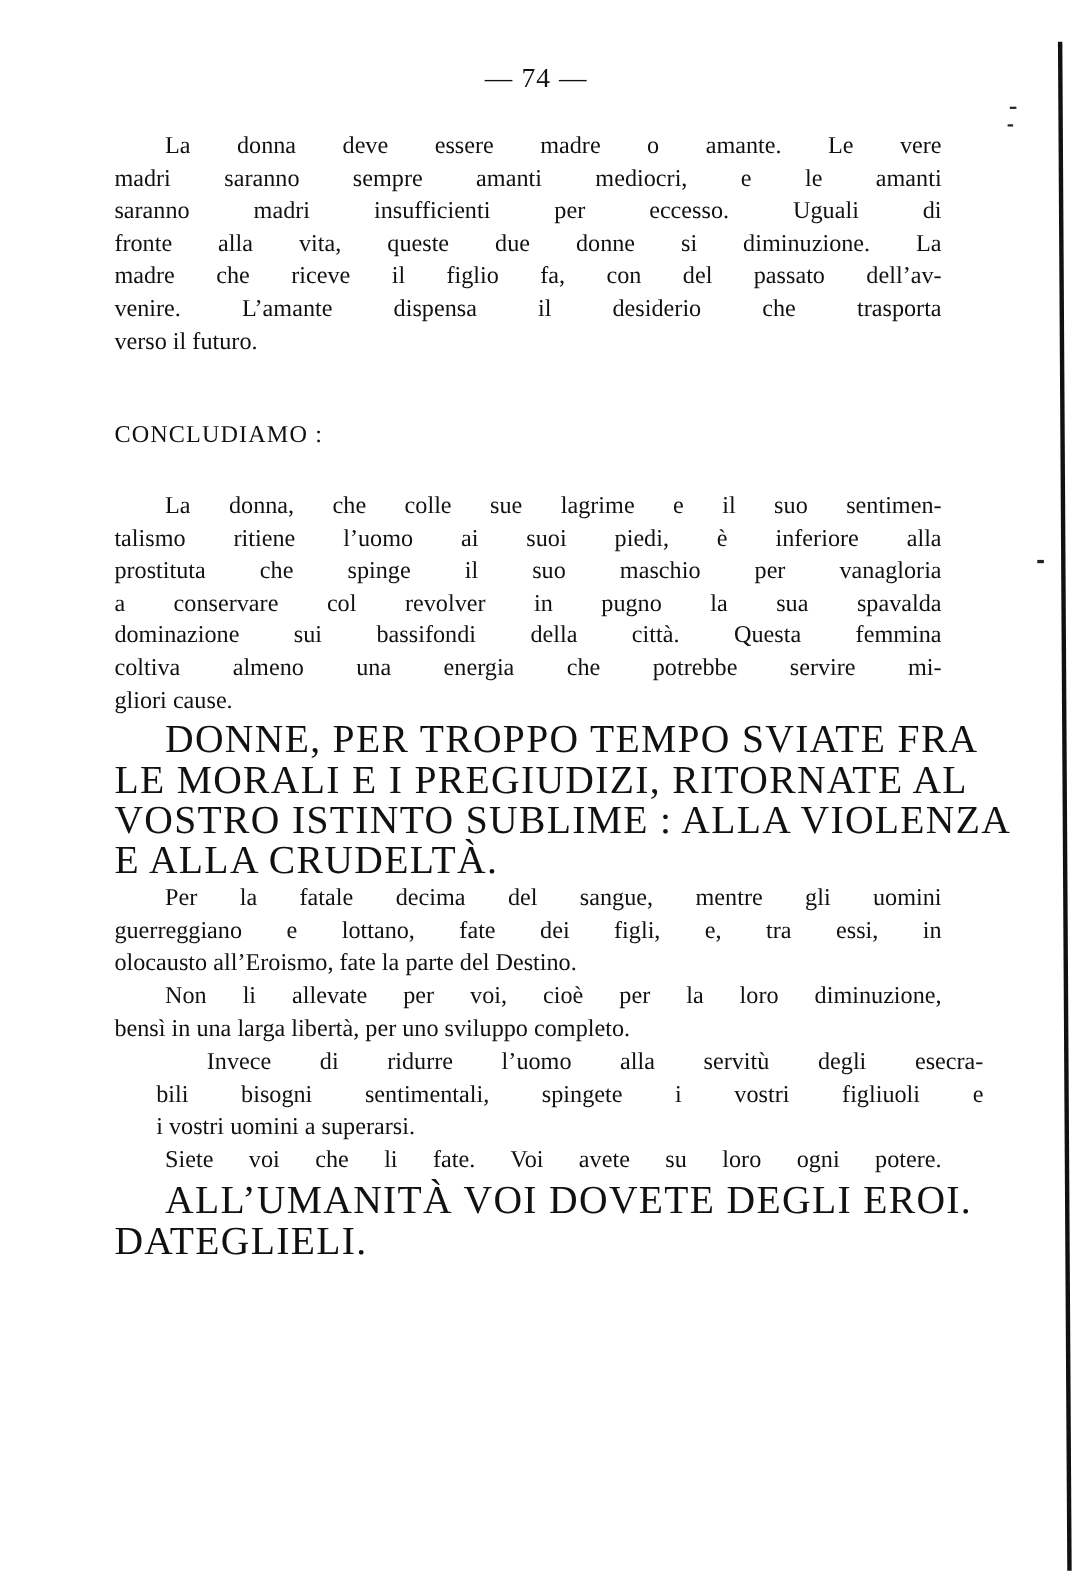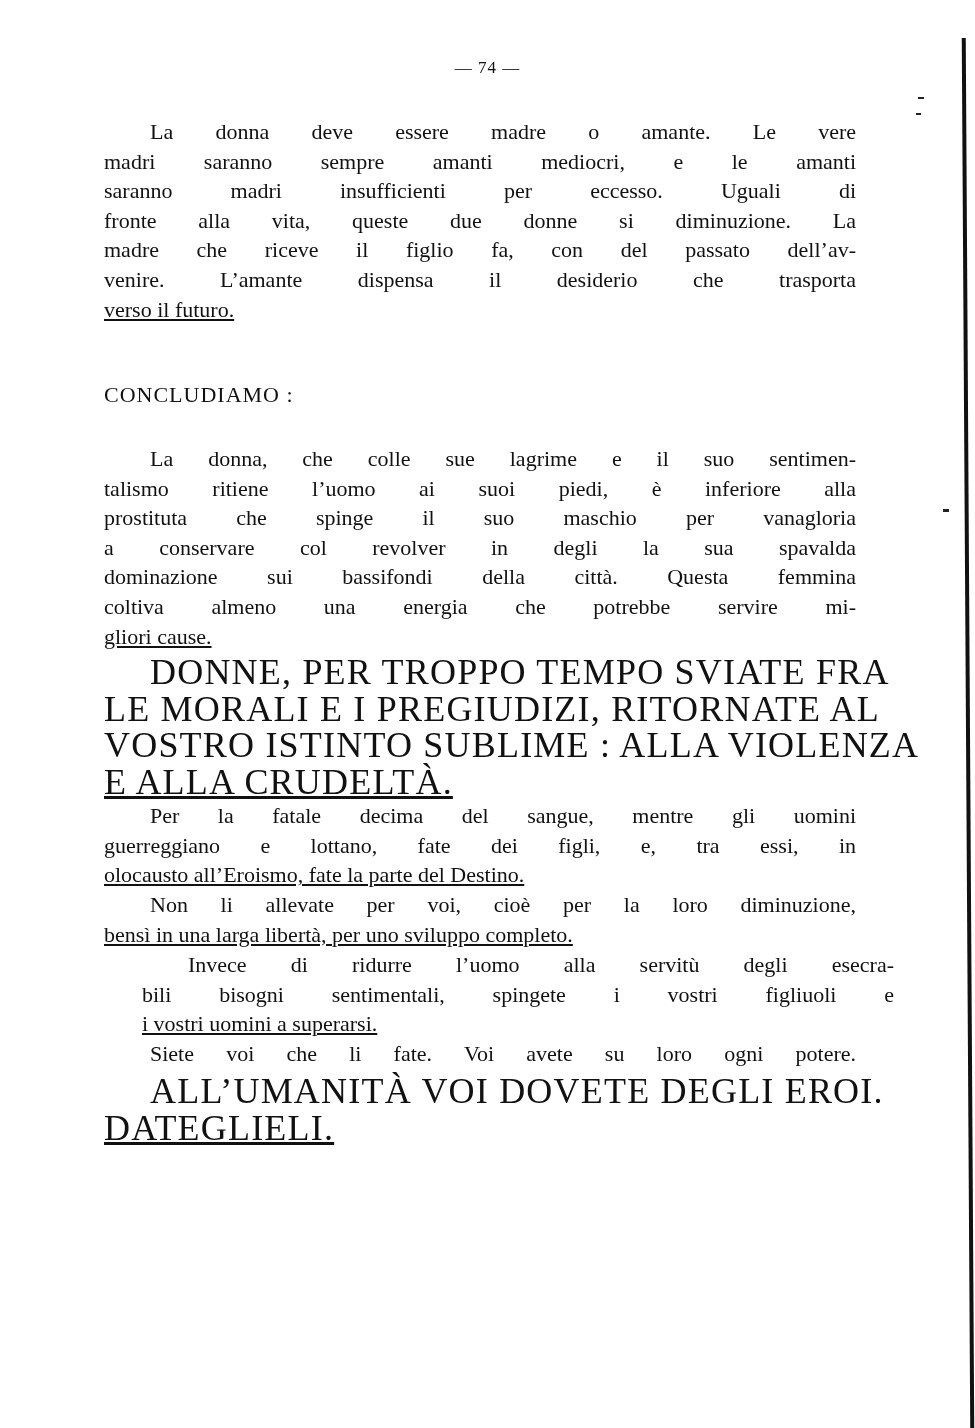--- a/index.html
+++ b/index.html
@@ -8,29 +8,29 @@
       font-family: "DejaVu Serif", "Liberation Serif", serif;
       color: #111111;
     }
     .page-edge {
       position: absolute; top: 38px; bottom: 0; left: 966px; width: 4px;
       background: #111; transform: skewX(0.35deg);
     }
     .speck { position: absolute; background: #222; height: 2px; }
     .page-number {
       position: absolute; top: 58px; left: 0; width: 975px; text-align: center;
-      font-size: 17px; font-family: "Liberation Serif", serif; letter-spacing: 1px;
+      font-size: 25px; font-family: "Liberation Serif", serif; letter-spacing: 1px;
     }
     .text-block {
       position: absolute; left: 104px; width: 752px;
       font-family: "Liberation Serif", serif;
       font-size: 22px; line-height: 29.6px;
     }
     .line { display: block; white-space: nowrap; text-align: justify; text-align-last: justify; }
-    .line.last { text-align-last: left; text-decoration: underline; }
+    .line.last { text-align-last: left; }
     .indent { padding-left: 46px; }
     .caps { font-size: 36px; line-height: 36.5px; letter-spacing: 1.2px; }
     .heading { position: absolute; left: 104px; top: 382px; font-size: 22px; letter-spacing: 1px; font-family: "Liberation Serif", serif; }
   </style>
 </head>
 <body>
 
 <div class="page-edge"></div>
 <div class="speck" style="left:918px;top:97px;width:6px;"></div>
 <div class="speck" style="left:916px;top:113px;width:5px;"></div>
@@ -47,21 +47,21 @@
   <span class="line">venire. L’amante dispensa il desiderio che trasporta</span>
   <span class="line last">verso il futuro.</span>
 </div>
 
 <div class="heading">CONCLUDIAMO :</div>
 
 <div class="text-block" style="top:444px;">
   <span class="line indent">La donna, che colle sue lagrime e il suo sentimen-</span>
   <span class="line">talismo ritiene l’uomo ai suoi piedi, è inferiore alla</span>
   <span class="line">prostituta che spinge il suo maschio per vanagloria</span>
-  <span class="line">a conservare col revolver in degli la sua spavalda</span>
+  <span class="line">a conservare col revolver in pugno la sua spavalda</span>
   <span class="line">dominazione sui bassifondi della città. Questa femmina</span>
   <span class="line">coltiva almeno una energia che potrebbe servire mi-</span>
   <span class="line last">gliori cause.</span>
 </div>
 
 <div class="text-block caps" style="top:654px;">
   <span class="line indent">DONNE, PER TROPPO TEMPO SVIATE FRA</span>
   <span class="line">LE MORALI E I PREGIUDIZI, RITORNATE AL</span>
   <span class="line">VOSTRO ISTINTO SUBLIME : ALLA VIOLENZA</span>
   <span class="line last">E ALLA CRUDELTÀ.</span>

